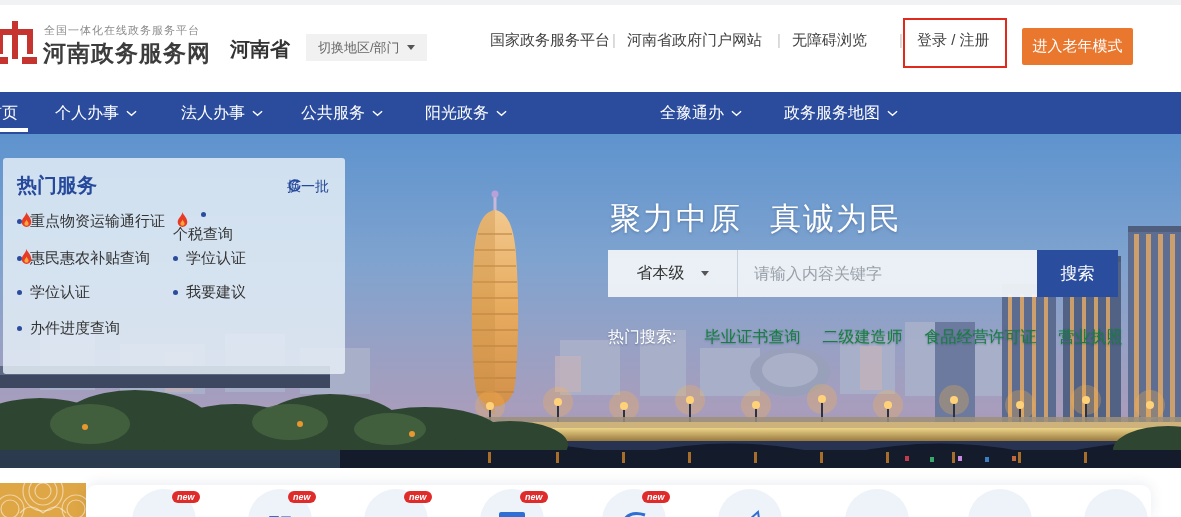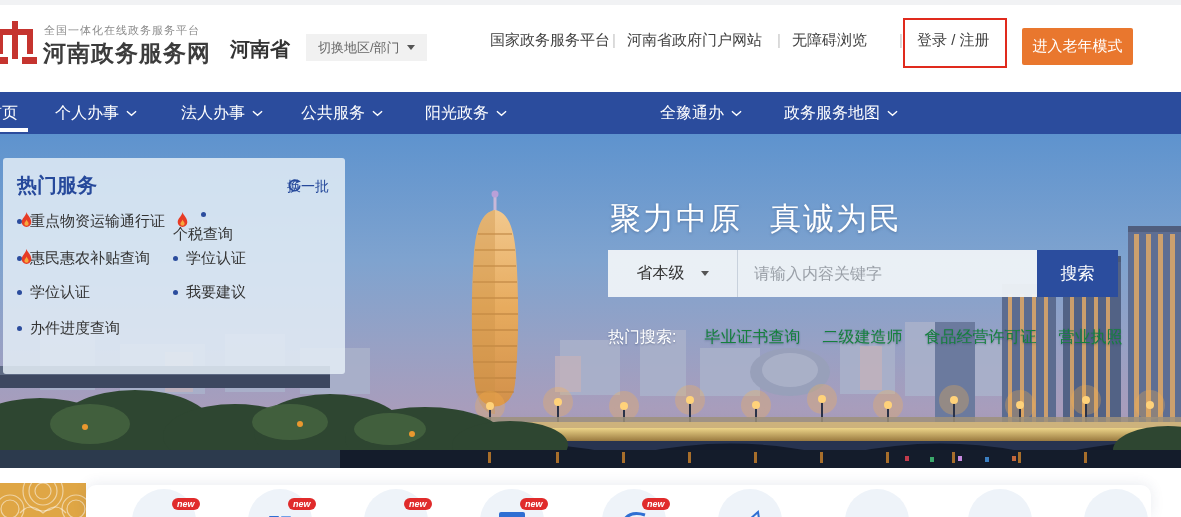--- a/index.html
+++ b/index.html
@@ -51,21 +51,21 @@
   #hotsearch{position:absolute;left:608px;top:176px;display:flex;align-items:center;gap:22px;
     color:#fff;font-size:16px;text-shadow:0 1px 2px rgba(30,50,90,.4);white-space:nowrap;margin-top:17px;}
   #hotsearch .hs-label{margin-right:6px;}
   #hotsearch a{color:#15803d;text-decoration:none;cursor:pointer;font-family:Liberation Mono, monospace;}
   
   #gold-deco{left:0;top:483px;width:86px;height:34px;background:#dfa645;overflow:hidden;}
   #bottom-card{left:86px;top:485px;width:1065px;height:32px;background:#fff;border-radius:10px 10px 0 0;
     box-shadow:0 -1px 14px rgba(40,60,110,0.10);}
   .svc{position:absolute;top:4px;width:64px;height:64px;border-radius:50%;background:#eef3f9;cursor:pointer;}
   .svc .badge{position:absolute;left:40px;top:2px;background:#e02b2b;color:#fff;font-size:9px;font-weight:bold;
-    line-height:12px;padding:0 5px;border-radius:7px;font-style:italic;margin-top:7px;}
+    line-height:12px;padding:0 5px;border-radius:7px;font-style:italic;}
   .svc .ic{position:absolute;left:50%;top:19px;transform:translateX(-50%);}
 </style>
 </head>
 <body>
 
 <div id="page">
 
   <div id="topedge" class="abs"></div>
 
   <div id="header" class="abs">

